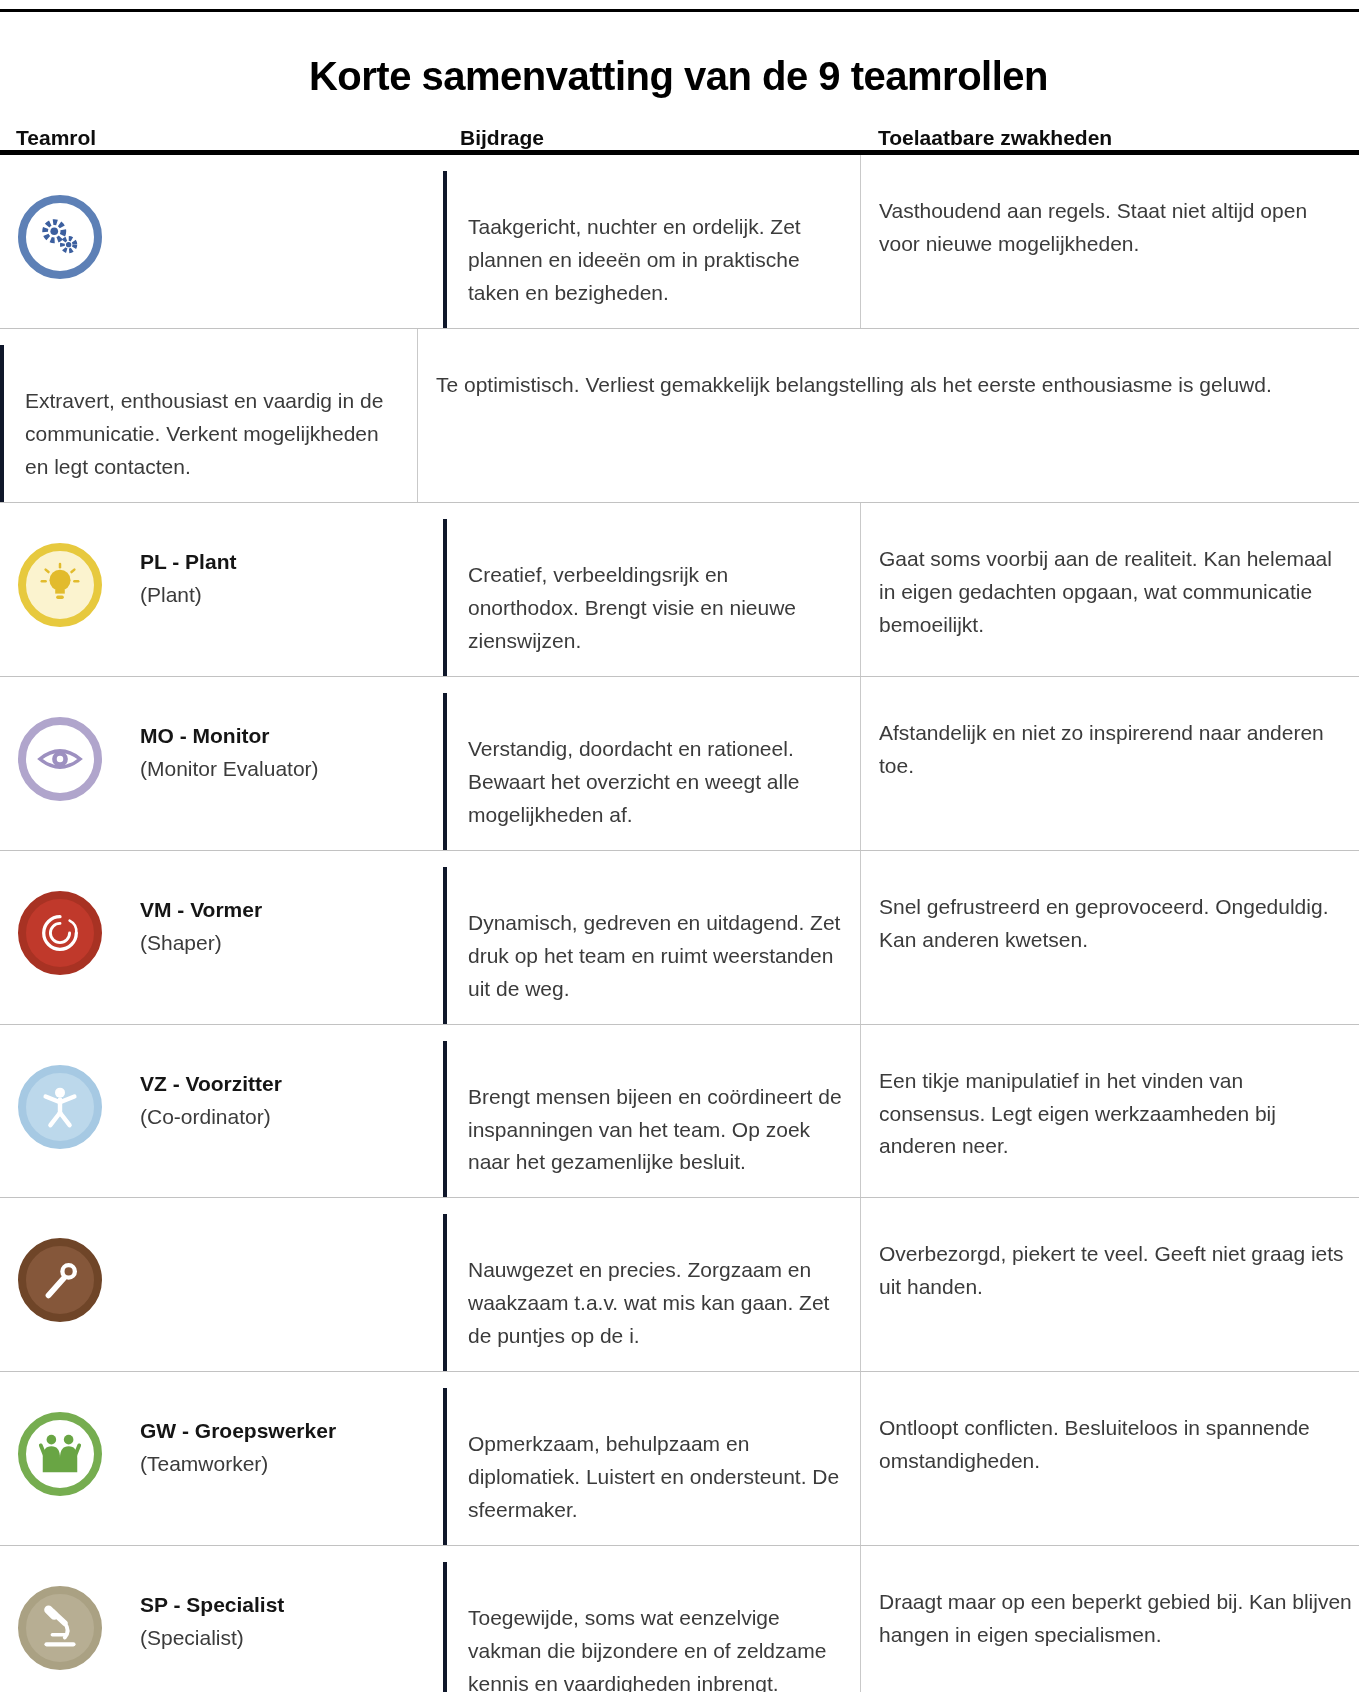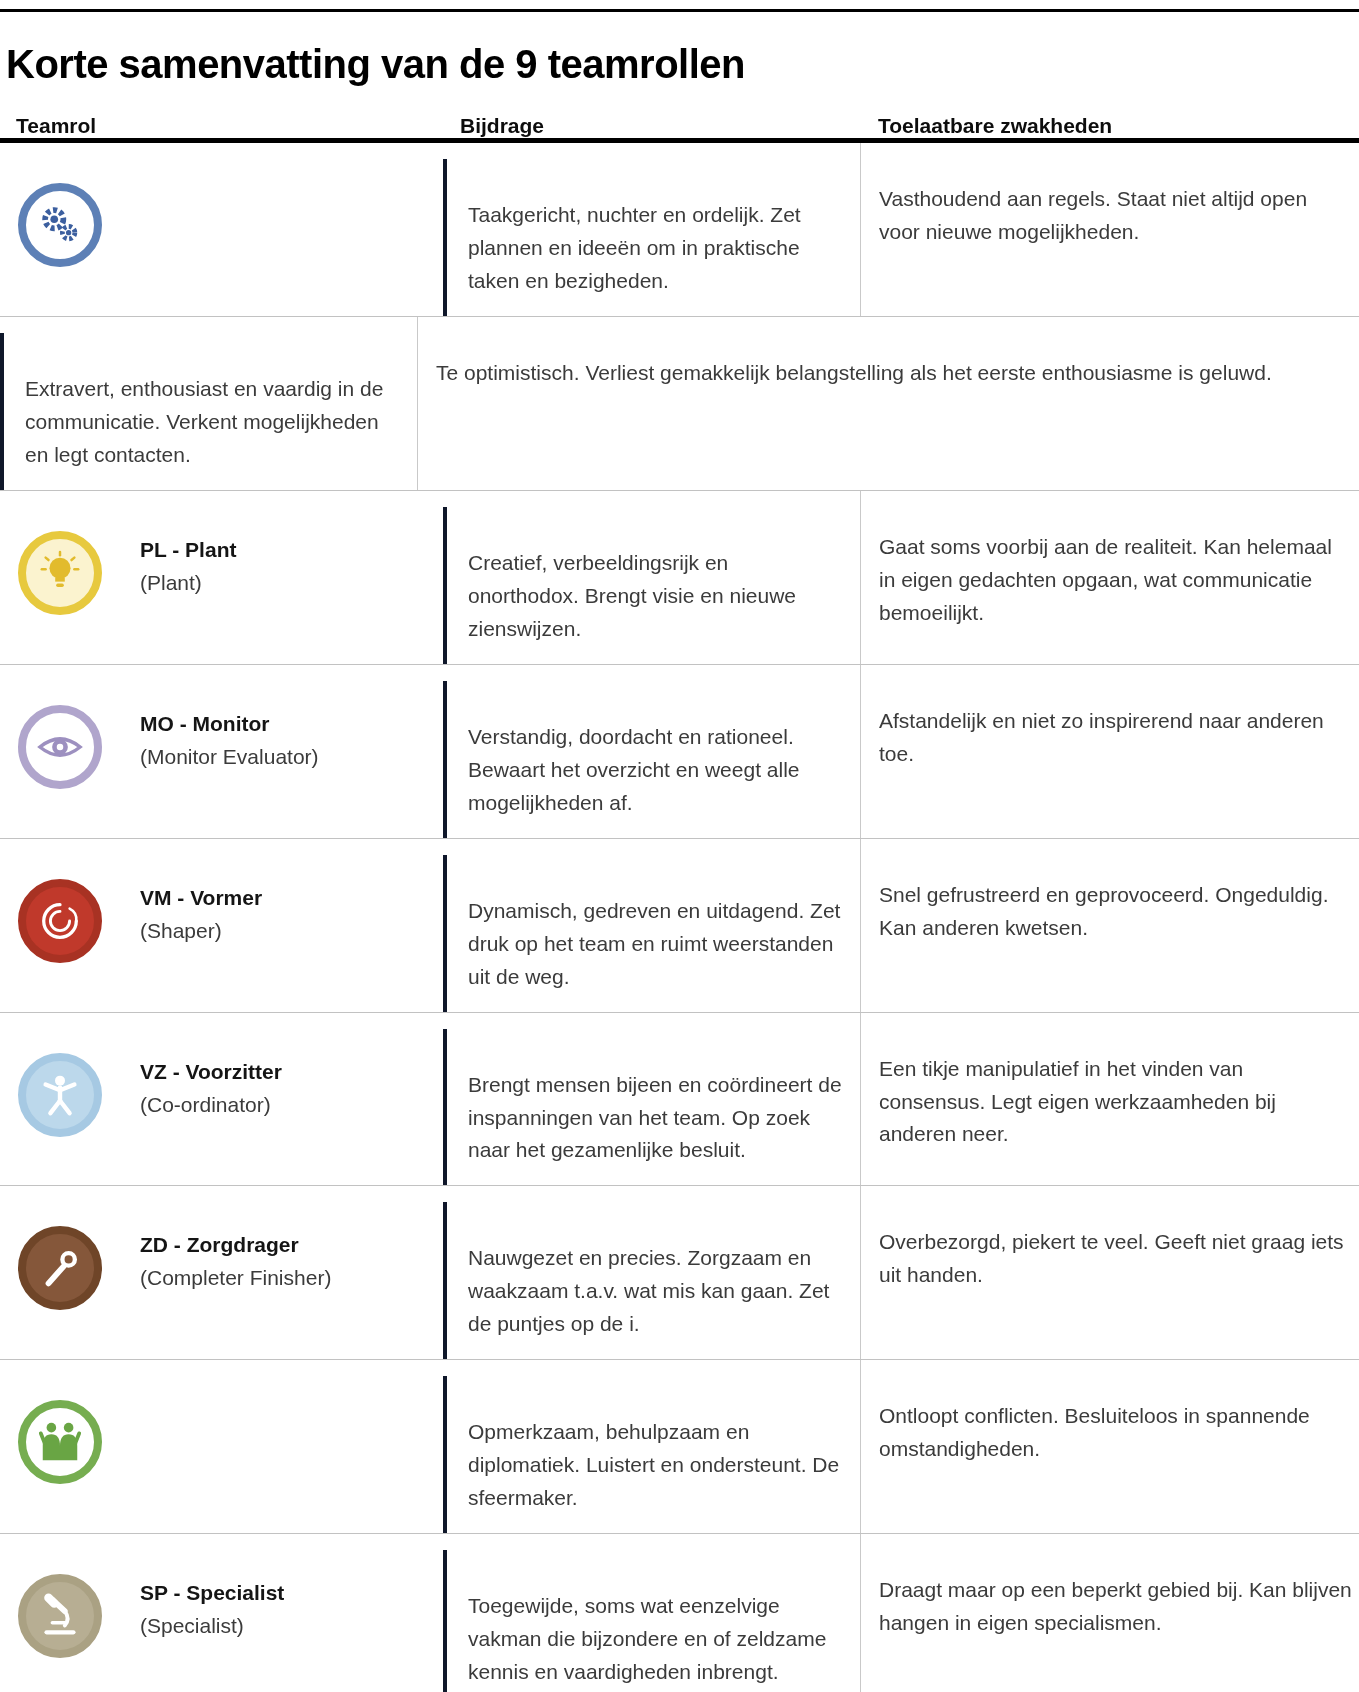--- a/index.html
+++ b/index.html
@@ -4,23 +4,23 @@
 <style>
   * { box-sizing: border-box; }
   html,body { margin:0; padding:0; background:#fff; }
   body {
     width:1359px; min-height:1692px;
     font-family:"Liberation Sans","DejaVu Sans",sans-serif;
     color:#3b3b3b;
   }
   .top-rule { border-top:3px solid #000; margin-top:9px; }
   h1 {
-    margin:30px 8px 28px 6px;
+    margin:42px 8px 28px 6px;
     font-size:40px; line-height:1.1; letter-spacing:-0.5px;
-    color:#000; font-weight:700;
+    color:#000; font-weight:700;text-align:center;
   }
   .thead {
     display:flex; align-items:flex-end;
     border-bottom:5px solid #000;
     font-weight:700; font-size:21px; color:#0d0d0d;
   }
   .th1 { width:443px; padding-left:16px; }
   .th2 { width:417px; padding-left:17px; }
   .th3 { flex:1; padding-left:18px; }
 
@@ -172,44 +172,44 @@
   <div class="row">
     <div class="cell c1">
       <span class="badge" style="--ring: #6f4528; --bg: #85573a; --fg: #ffffff;">
         <svg viewBox="0 0 48 48" width="46" height="46">
           <g stroke="currentColor" fill="none" stroke-linecap="round">
             <circle cx="33" cy="15" r="6.5" stroke-width="4.5"></circle>
             <path d="M12 40 L28 22" stroke-width="6"></path>
           </g>
         </svg>
       </span>
-      <span class="names">
-        <span class="role">ZD - Zorgdrager</span>
-        <span class="role-en">(Completer Finisher)</span>
-      </span>
     </div>
     <div class="cell c2">Nauwgezet en precies. Zorgzaam en waakzaam t.a.v. wat mis kan gaan. Zet de puntjes op de i.</div>
     <div class="cell c3">Overbezorgd, piekert te veel. Geeft niet graag iets uit handen.</div>
   </div>
 
   <div class="row">
     <div class="cell c1">
       <span class="badge" style="--ring: #76ad50; --bg: #ffffff; --fg: #69a544;">
         <svg viewBox="0 0 48 48" width="46" height="46">
           <g fill="currentColor">
             <circle cx="15" cy="9" r="5"></circle>
             <circle cx="33" cy="9" r="5"></circle>
             <path d="M15 16 q-9 0 -9 12 v15 h18 v-15 q0 -12 -9 -12 z"></path>
             <path d="M33 16 q-9 0 -9 12 v15 h18 v-15 q0 -12 -9 -12 z"></path>
           </g>
           <g stroke="currentColor" stroke-width="4" stroke-linecap="round">
             <line x1="8" y1="25" x2="4" y2="15"></line>
             <line x1="40" y1="25" x2="44" y2="15"></line>
           </g>
         </svg>
+      </span>
+      <span class="names">
+        <span class="role">GW - Groepswerker</span>
+        <span class="role-en">(Teamworker)</span>
       </span>
     </div>
     <div class="cell c2">Opmerkzaam, behulpzaam en diplomatiek. Luistert en ondersteunt. De sfeermaker.</div>
     <div class="cell c3">Ontloopt conflicten. Besluiteloos in spannende omstandigheden.</div>
   </div>
 
   <div class="row">
     <div class="cell c1">
       <span class="badge" style="--ring: #aaa183; --bg: #b7ae93; --fg: #ffffff;">
         <svg viewBox="0 0 48 48" width="46" height="46">

